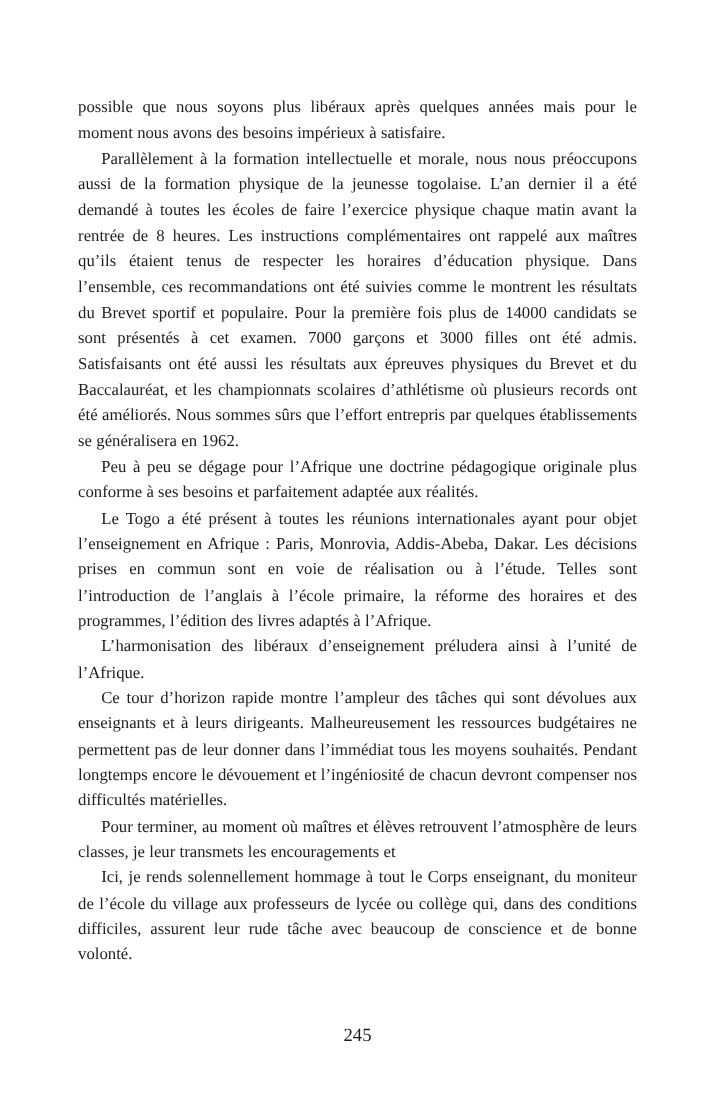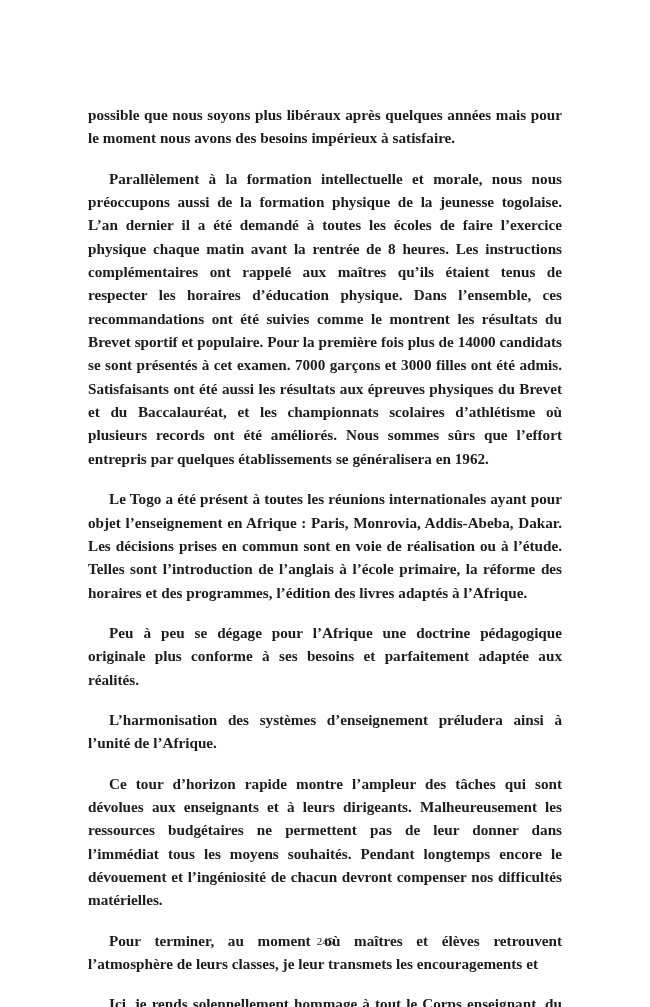--- a/index.html
+++ b/index.html
@@ -25,57 +25,56 @@
     height: 1007px;
     background: #ffffff;
   }
   .text-column {
     position: absolute;
     left: 71px;
     top: 86px;
     width: 508px;
   }
   .para {
-    margin: 17px;
+    margin: 0;
     padding: 0;
     font-size: 15.2px;
     line-height: 23.35px;
     text-align: justify;
     text-justify: inter-word;
     text-indent: 21px;
     hyphens: none;
     word-spacing: 0.1px;
-    font-weight: bold;
   }
   .para.no-indent {
     text-indent: 0;
   }
   .page-number {
     position: absolute;
     left: 0;
     top: 931px;
     width: 650px;
     text-align: center;
-    font-size: 11px;
+    font-size: 17px;
     line-height: 20px;
     font-family: "Liberation Serif", "DejaVu Serif", serif;
     color: #1c1c1c;
   }
 </style>
 </head>
 <body>
 
 <div class="page">
 
   <div class="text-column">
     <p class="para no-indent">possible que nous soyons plus libéraux après quelques années mais pour le moment nous avons des besoins impérieux à satisfaire.</p>
     <p class="para">Parallèlement à la formation intellectuelle et morale, nous nous préoccupons aussi de la formation physique de la jeunesse togolaise. L’an dernier il a été demandé à toutes les écoles de faire l’exercice physique chaque matin avant la rentrée de 8 heures. Les instructions complémentaires ont rappelé aux maîtres qu’ils étaient tenus de respecter les horaires d’éducation physique. Dans l’ensemble, ces recommandations ont été suivies comme le montrent les résultats du Brevet sportif et populaire. Pour la première fois plus de 14000 candidats se sont présentés à cet examen. 7000 garçons et 3000 filles ont été admis. Satisfaisants ont été aussi les résultats aux épreuves physiques du Brevet et du Baccalauréat, et les championnats scolaires d’athlétisme où plusieurs records ont été améliorés. Nous sommes sûrs que l’effort entrepris par quelques établissements se généralisera en 1962.</p>
+    <p class="para">Peu à peu se dégage pour l’Afrique une doctrine pédagogique originale plus conforme à ses besoins et parfaitement adaptée aux réalités.</p>
     <p class="para">Le Togo a été présent à toutes les réunions internationales ayant pour objet l’enseignement en Afrique : Paris, Monrovia, Addis-Abeba, Dakar. Les décisions prises en commun sont en voie de réalisation ou à l’étude. Telles sont l’introduction de l’anglais à l’école primaire, la réforme des horaires et des programmes, l’édition des livres adaptés à l’Afrique.</p>
-    <p class="para">Peu à peu se dégage pour l’Afrique une doctrine pédagogique originale plus conforme à ses besoins et parfaitement adaptée aux réalités.</p>
-    <p class="para">L’harmonisation des systèmes d’enseignement préludera ainsi à l’unité de l’Afrique.</p>
+    <p class="para">L’harmonisation des libéraux d’enseignement préludera ainsi à l’unité de l’Afrique.</p>
     <p class="para">Ce tour d’horizon rapide montre l’ampleur des tâches qui sont dévolues aux enseignants et à leurs dirigeants. Malheureusement les ressources budgétaires ne permettent pas de leur donner dans l’immédiat tous les moyens souhaités. Pendant longtemps encore le dévouement et l’ingéniosité de chacun devront compenser nos difficultés matérielles.</p>
     <p class="para">Pour terminer, au moment où maîtres et élèves retrouvent l’atmosphère de leurs classes, je leur transmets les encouragements et</p>
     <p class="para">Ici, je rends solennellement hommage à tout le Corps enseignant, du moniteur de l’école du village aux professeurs de lycée ou collège qui, dans des conditions difficiles, assurent leur rude tâche avec beaucoup de conscience et de bonne volonté.</p>
   </div>
 
   <div class="page-number">245</div>
 
 </div>
 
 </body></html>

